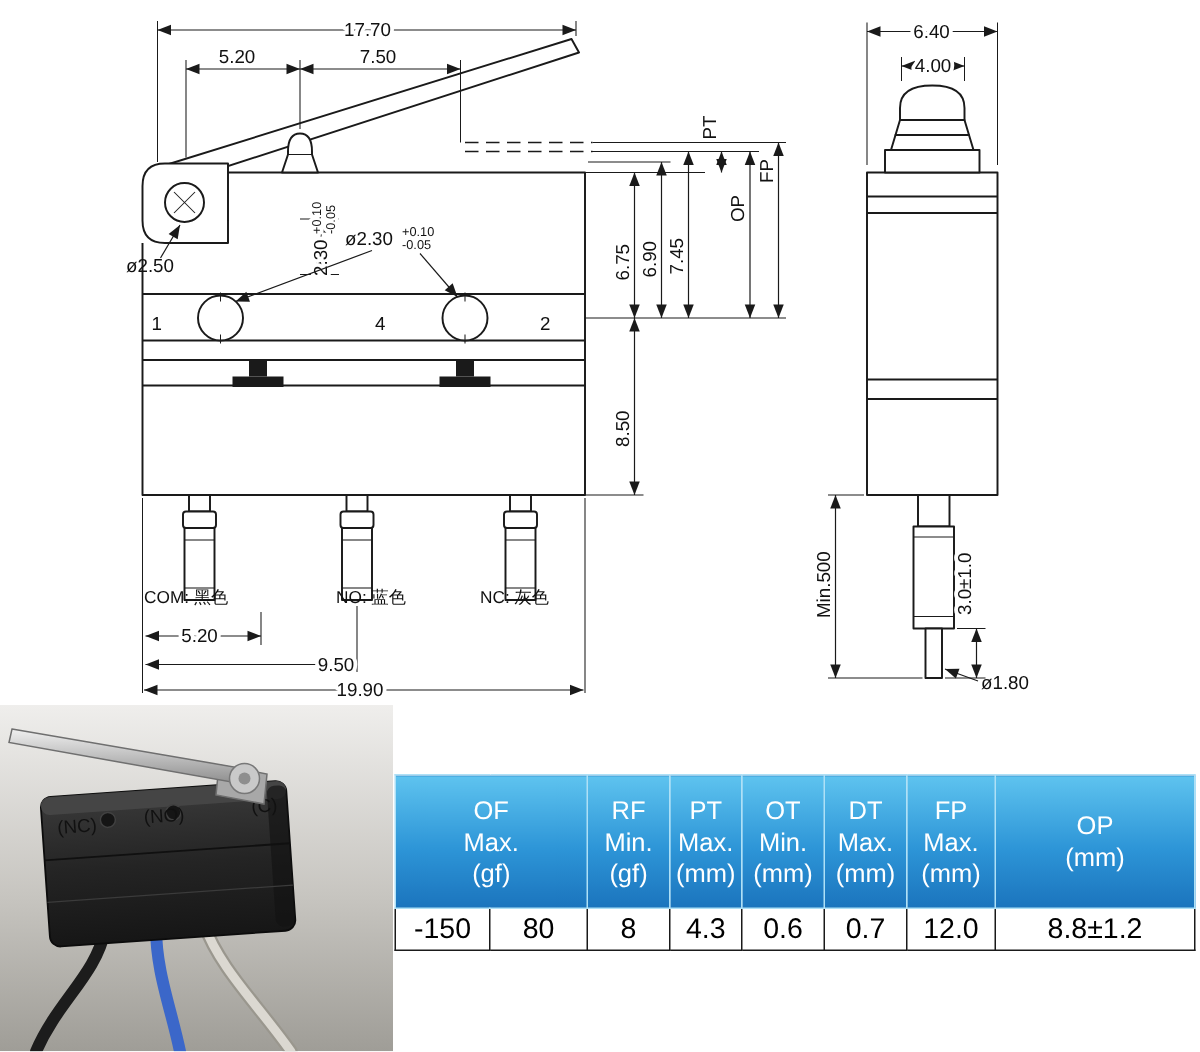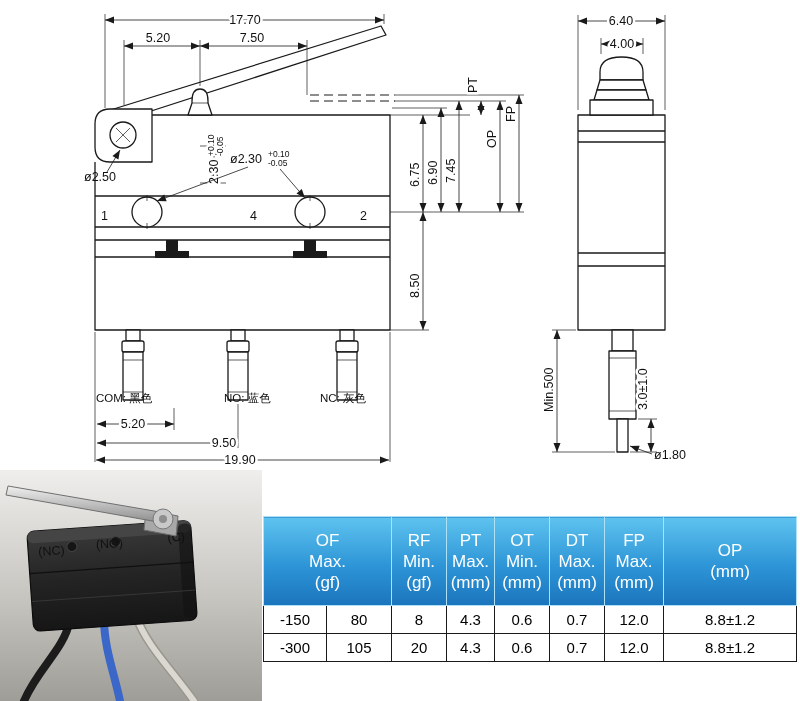--- a/index.html
+++ b/index.html
@@ -19,21 +19,21 @@
   .halo{paint-order:stroke;stroke:#fff;stroke-width:5px;stroke-linejoin:round;}
   
   .photo{position:absolute;left:0;top:470px;width:262px;height:231px;}
   
   .table-wrap{position:absolute;left:263px;top:516px;width:533px;}
   table.spec{border-collapse:collapse;table-layout:fixed;width:533px;padding-left:40px;}
   table.spec th{background:linear-gradient(180deg,#5ec3ef 0%,#2d95d7 55%,#1b74bd 100%);
       color:#fff;font-weight:normal;font-size:17px;line-height:21px;height:88px;
       border:1.5px solid #aee0f6;text-align:center;vertical-align:middle;padding:0;}
   table.spec th span{display:block;}
-  table.spec td{background:#fff;border:1px solid #1a1a1a;font-size:15px;color:#000;
+  table.spec td{background:#fff;border:1px solid #1a1a1a;font-size:19px;color:#000;
       text-align:center;height:27px;padding:0;}
 </style>
 </head>
 <body>
 
 <div class="page">
 
   <svg class="drawing" width="800" height="470" viewBox="0 0 800 470">
     <defs>
       <marker id="arr" viewBox="0 0 10 8" refX="9.5" refY="4" markerWidth="10" markerHeight="8" markerUnits="userSpaceOnUse" orient="auto-start-reverse">
@@ -385,27 +385,17 @@
         <tr>
           <td>-150</td>
           <td>80</td>
           <td>8</td>
           <td>4.3</td>
           <td>0.6</td>
           <td>0.7</td>
           <td>12.0</td>
           <td>8.8±1.2</td>
         </tr>
-        <tr>
-          <td>-300</td>
-          <td>105</td>
-          <td>20</td>
-          <td>4.3</td>
-          <td>0.6</td>
-          <td>0.7</td>
-          <td>12.0</td>
-          <td>8.8±1.2</td>
-        </tr>
       </tbody>
     </table>
   </div>
 
 </div>
 
 </body></html>

